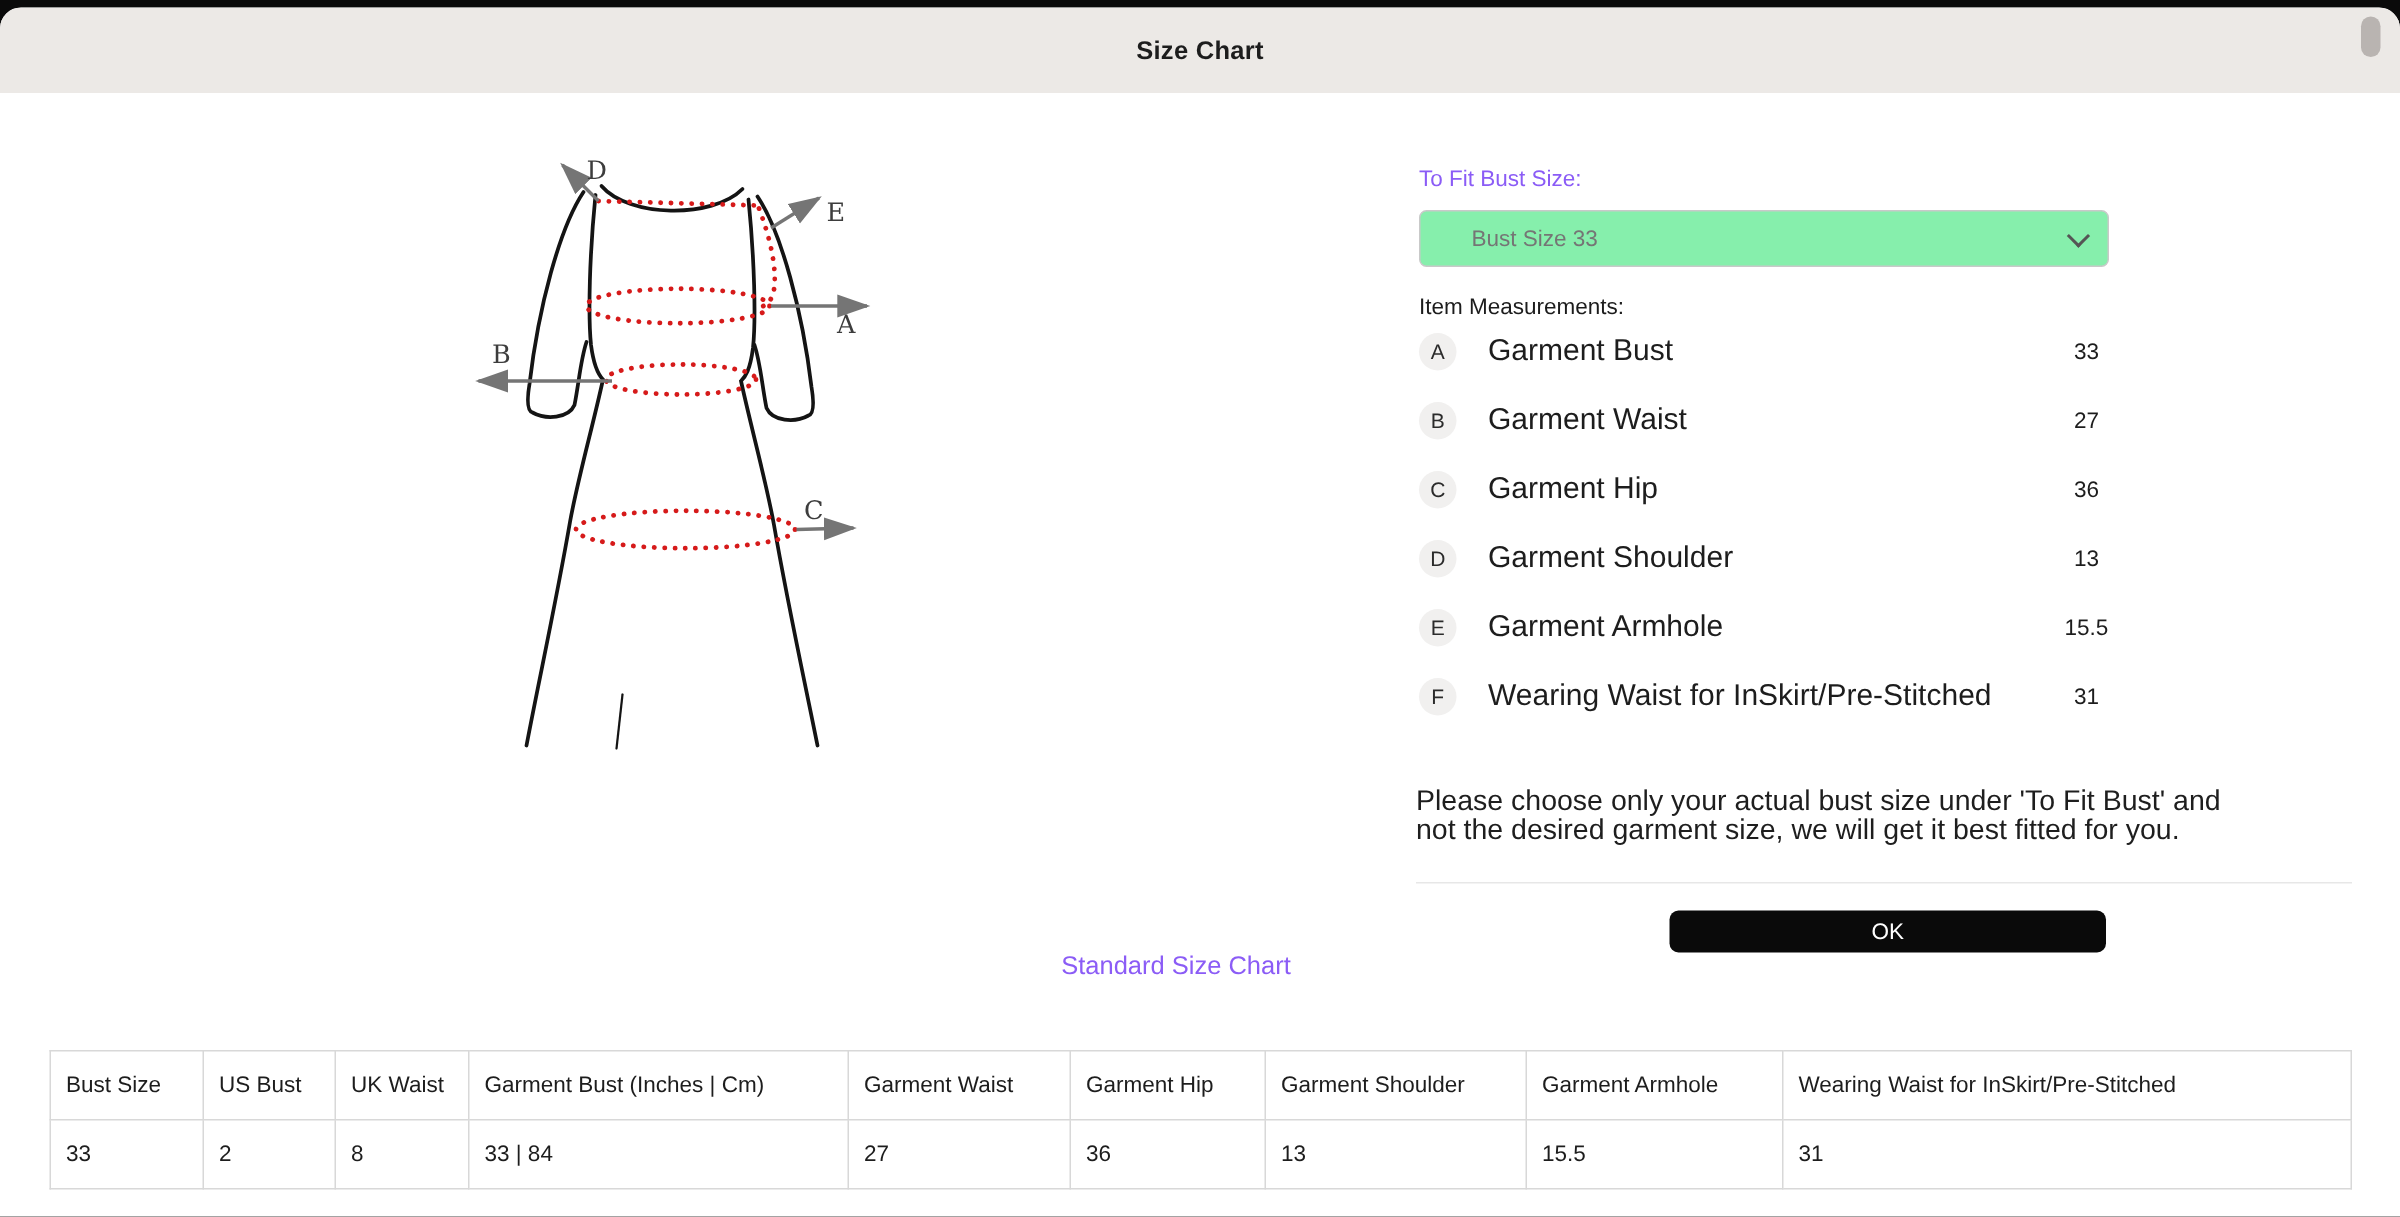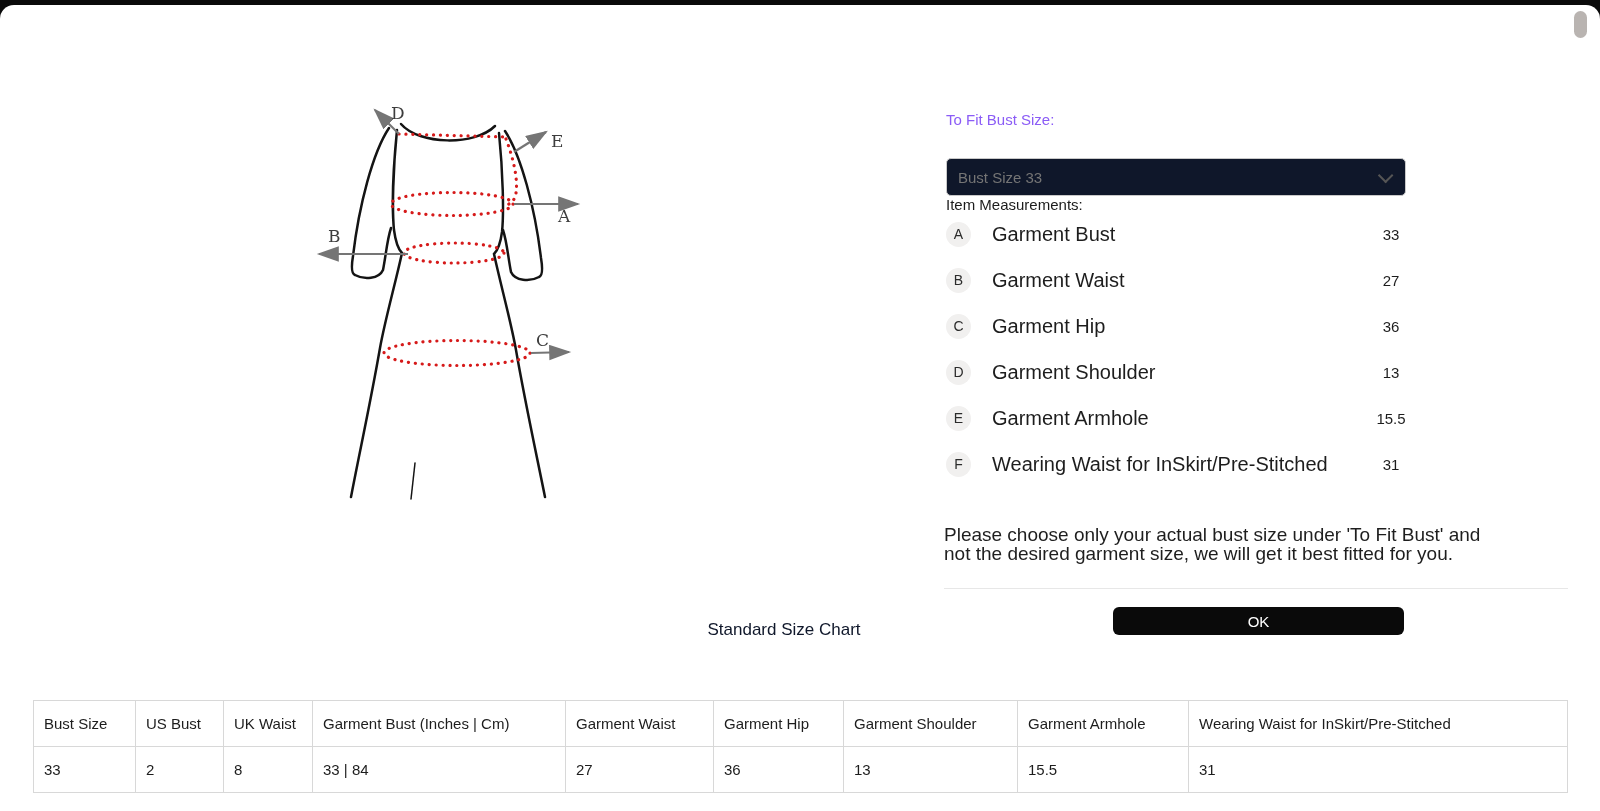--- a/index.html
+++ b/index.html
@@ -15,57 +15,60 @@
 
   .scroll-thumb { position:absolute; top:6px; right:13px; width:13px; height:27px;
                   background:#b9b4b1; border-radius:7px; }
 
   
   .diagram { position:absolute; left:297px; top:85px; width:300px; height:420px; }
 
   
   .panel { position:absolute; left:944px; top:100px; width:624px; height:560px; }
   .fit-label { position:absolute; top:6px; left:2px; font-size:15px; color:#8b5cf6; }
-  .select-box { position:absolute; top:53px; left:2px; width:460px; height:38px;
-                border:1px solid #c9c9c9; border-radius:5px; background:#0f172a;
-                display:flex; align-items:center; padding:0 16px 0 11px; cursor:pointer; }
+  .select-box { position:absolute; top:35px; left:2px; width:460px; height:38px;
+                border:1px solid #c9c9c9; border-radius:5px; background:#86efac;
+                display:flex; align-items:center; padding:0 16px 0 34px; cursor:pointer; }
   .select-value { font-size:15px; color:#757575; flex:1; }
   .chevron { width:11px; height:11px; border-right:2px solid #555; border-bottom:2px solid #555;
              transform:rotate(45deg) translateY(-3px); }
   .meas-label { position:absolute; top:91px; left:2px; font-size:15px; color:#1c1c1c; }
   .meas-rows { position:absolute; top:106px; left:0; width:470px; }
   .meas-row { height:46px; display:flex; align-items:center; }
   .key-badge { width:25px; height:25px; border-radius:50%; background:#f1f0ef; color:#2b2b2b;
                font-size:14px; display:flex; align-items:center; justify-content:center;
                margin-left:2px; flex:0 0 25px; }
   .meas-name { font-size:20px; color:#1d1d1d; margin-left:21px; flex:1; }
   .meas-value { font-size:15px; color:#1d1d1d; width:46px; text-align:center; }
   .fit-note { position:absolute; top:420px; left:0; width:552px;
               font-size:19px; line-height:19px; color:#1e1e1e; }
   .panel-divider { position:absolute; top:483px; left:0; width:624px; height:1px; background:#e7e7e7; }
   .ok-button { position:absolute; top:502px; left:169px; width:291px; height:28px;
                background:#0a0a0a; color:#ffffff; border:none; border-radius:6px;
                font-size:15px; font-family:"Liberation Sans", sans-serif; cursor:pointer; }
 
   
-  .chart-title { position:absolute; top:615px; left:0; width:1568px; text-align:center;
-                 font-size:17px; font-weight:500; color:#0f172a; }
+  .chart-title { position:absolute; top:629px; left:0; width:1568px; text-align:center;
+                 font-size:17px; font-weight:500; color:#8b5cf6; }
   .size-table { position:absolute; top:695px; left:33px; width:1534px;
                 border-collapse:collapse; table-layout:fixed; }
   .size-table th, .size-table td { border:1px solid #d8d8d8; height:46px;
                 font-size:15px; font-weight:400; color:#1d1d1d; text-align:left;
                 padding:0 6px 0 10px; white-space:nowrap; overflow:hidden; }
 
   svg text { font-family:"DejaVu Serif", serif; font-size:17px; fill:#3d3d3d; }
 </style>
 </head>
 <body>
 
 <div class="modal">
 
+  <div class="modal-header">
+    <div class="modal-title">Size Chart</div>
+  </div>
 
   <div class="diagram">
     <svg width="300" height="420" viewBox="0 0 300 420">
       <defs>
         <marker id="arrh" markerWidth="11" markerHeight="8" refX="9" refY="3.5" orient="auto">
           <path d="M0,0 L10,3.5 L0,7 Z" fill="#757575"></path>
         </marker>
       </defs>
 
       <g stroke="#141414" stroke-width="2.5" fill="none" stroke-linecap="round">

